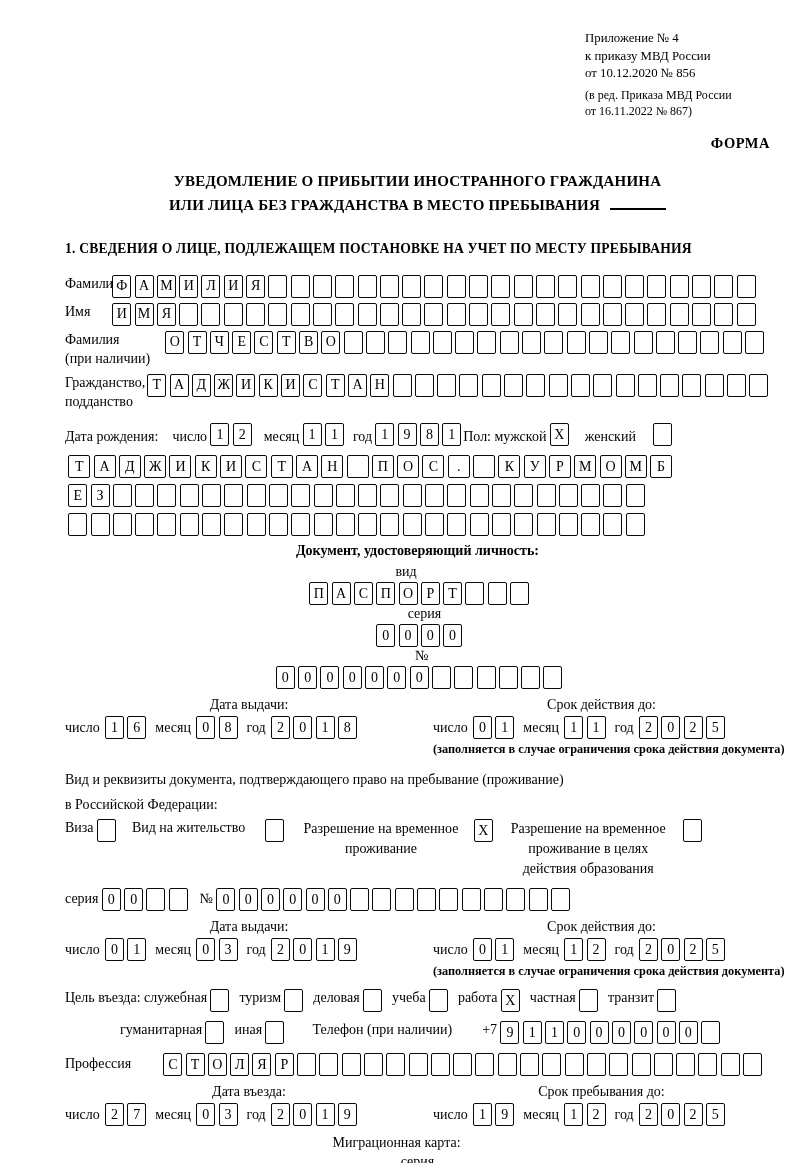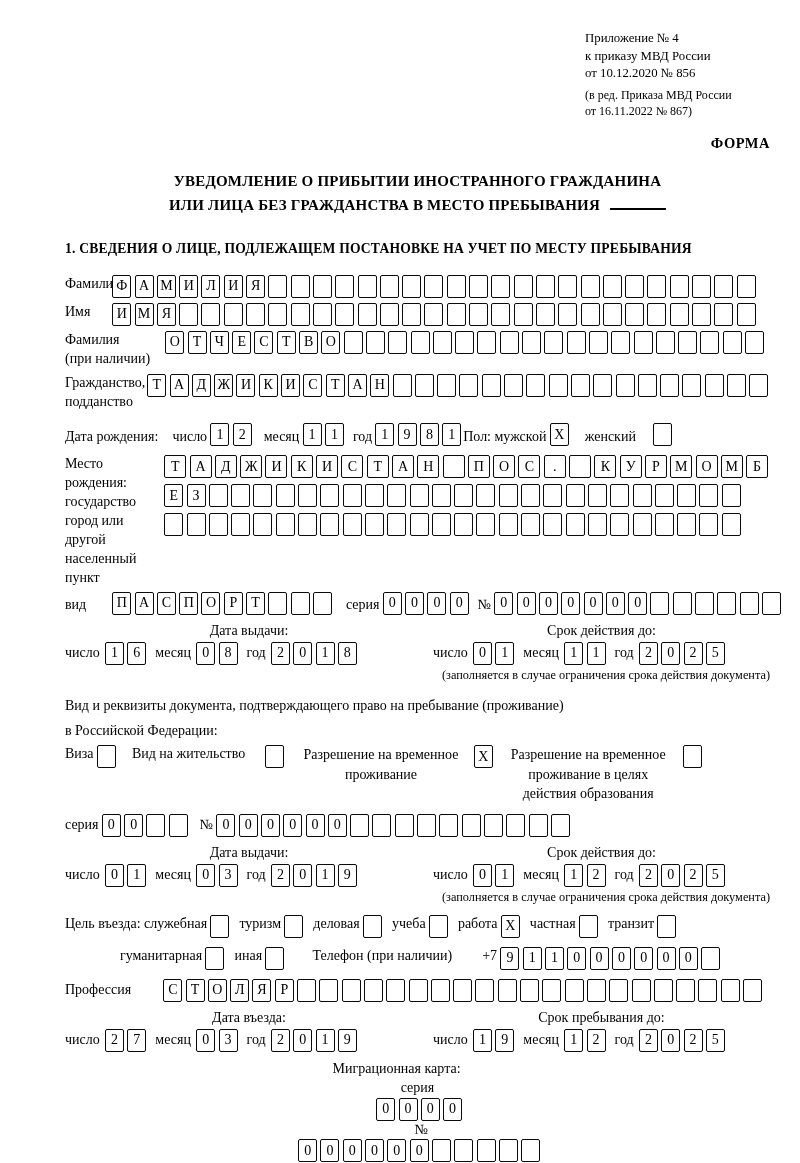--- a/index.html
+++ b/index.html
@@ -21,21 +21,21 @@
   .wide .cell{width:22px;}
   .stack{display:flex;flex-direction:column;row-gap:6px;}
   .center-b{font-weight:bold;text-align:center;font-size:14px;}
   .dates-wrap{display:flex;margin-top:8px;}
   .dcol-l{width:368px;flex:0 0 auto;font-family:Liberation Serif, serif;}
   .dcol-r{width:337px;flex:0 0 auto;}
   .dlabel{text-align:center;margin-bottom:3px;}
   .dgroup{display:inline-flex;align-items:center;}
   .dgroup .t{margin-right:2px;}
   .dgroup .t.m{margin-left:9px;}
-  .dnote{font-size:12.3px;margin-top:3px;text-align:right;white-space:nowrap;}
+  .dnote{font-size:12.3px;margin-top:3px;text-align:right;white-space:nowrap;font-weight:bold;}
   .cbrow{display:flex;align-items:flex-start;margin-top:8px;}
   .cbcol{text-align:center;line-height:1.4;}
   .purpose-row{display:flex;align-items:flex-start;margin-top:10px;}
   .purpose-row .t{margin-left:10px;}
 </style>
 </head>
 <body>
 
 <div class="page">
 
@@ -224,26 +224,20 @@
     <span class="cells">
         <span class="cell">X</span>
       </span>
     <span class="lbl" style="margin-left:16px;">женский</span>
     <span class="cells" style="margin-left:14px;">
         <span class="cell"></span>
       </span>
   </div>
 
   <div class="row" style="margin-top:9px;">
-    <span class="lbl" style="width:96px;">
-      <span>Место рождения:</span><br>
-      <span>государство</span><br>
-      <span>город или другой</span><br>
-      <span>населенный пункт</span>
-    </span>
     <span class="stack">
       <span class="cells wide">
           <span class="cell">Т</span>
           <span class="cell">А</span>
           <span class="cell">Д</span>
           <span class="cell">Ж</span>
           <span class="cell">И</span>
           <span class="cell">К</span>
           <span class="cell">И</span>
           <span class="cell">С</span>
@@ -316,22 +310,23 @@
           <span class="cell"></span>
           <span class="cell"></span>
           <span class="cell"></span>
           <span class="cell"></span>
           <span class="cell"></span>
           <span class="cell"></span>
         </span>
     </span>
   </div>
 
-
-  <div class="row" style="margin-top:4px;align-items:flex-end;">
+  <div class="center-b" style="margin-top:7px;">Документ, удостоверяющий личность:</div>
+
+  <div class="row" style="margin-top:4px;align-items:center;flex-direction:column;">
     <span class="lbl" style="width:44px;">вид</span>
     <span class="cells">
         <span class="cell">П</span>
         <span class="cell">А</span>
         <span class="cell">С</span>
         <span class="cell">П</span>
         <span class="cell">О</span>
         <span class="cell">Р</span>
         <span class="cell">Т</span>
         <span class="cell"></span>

